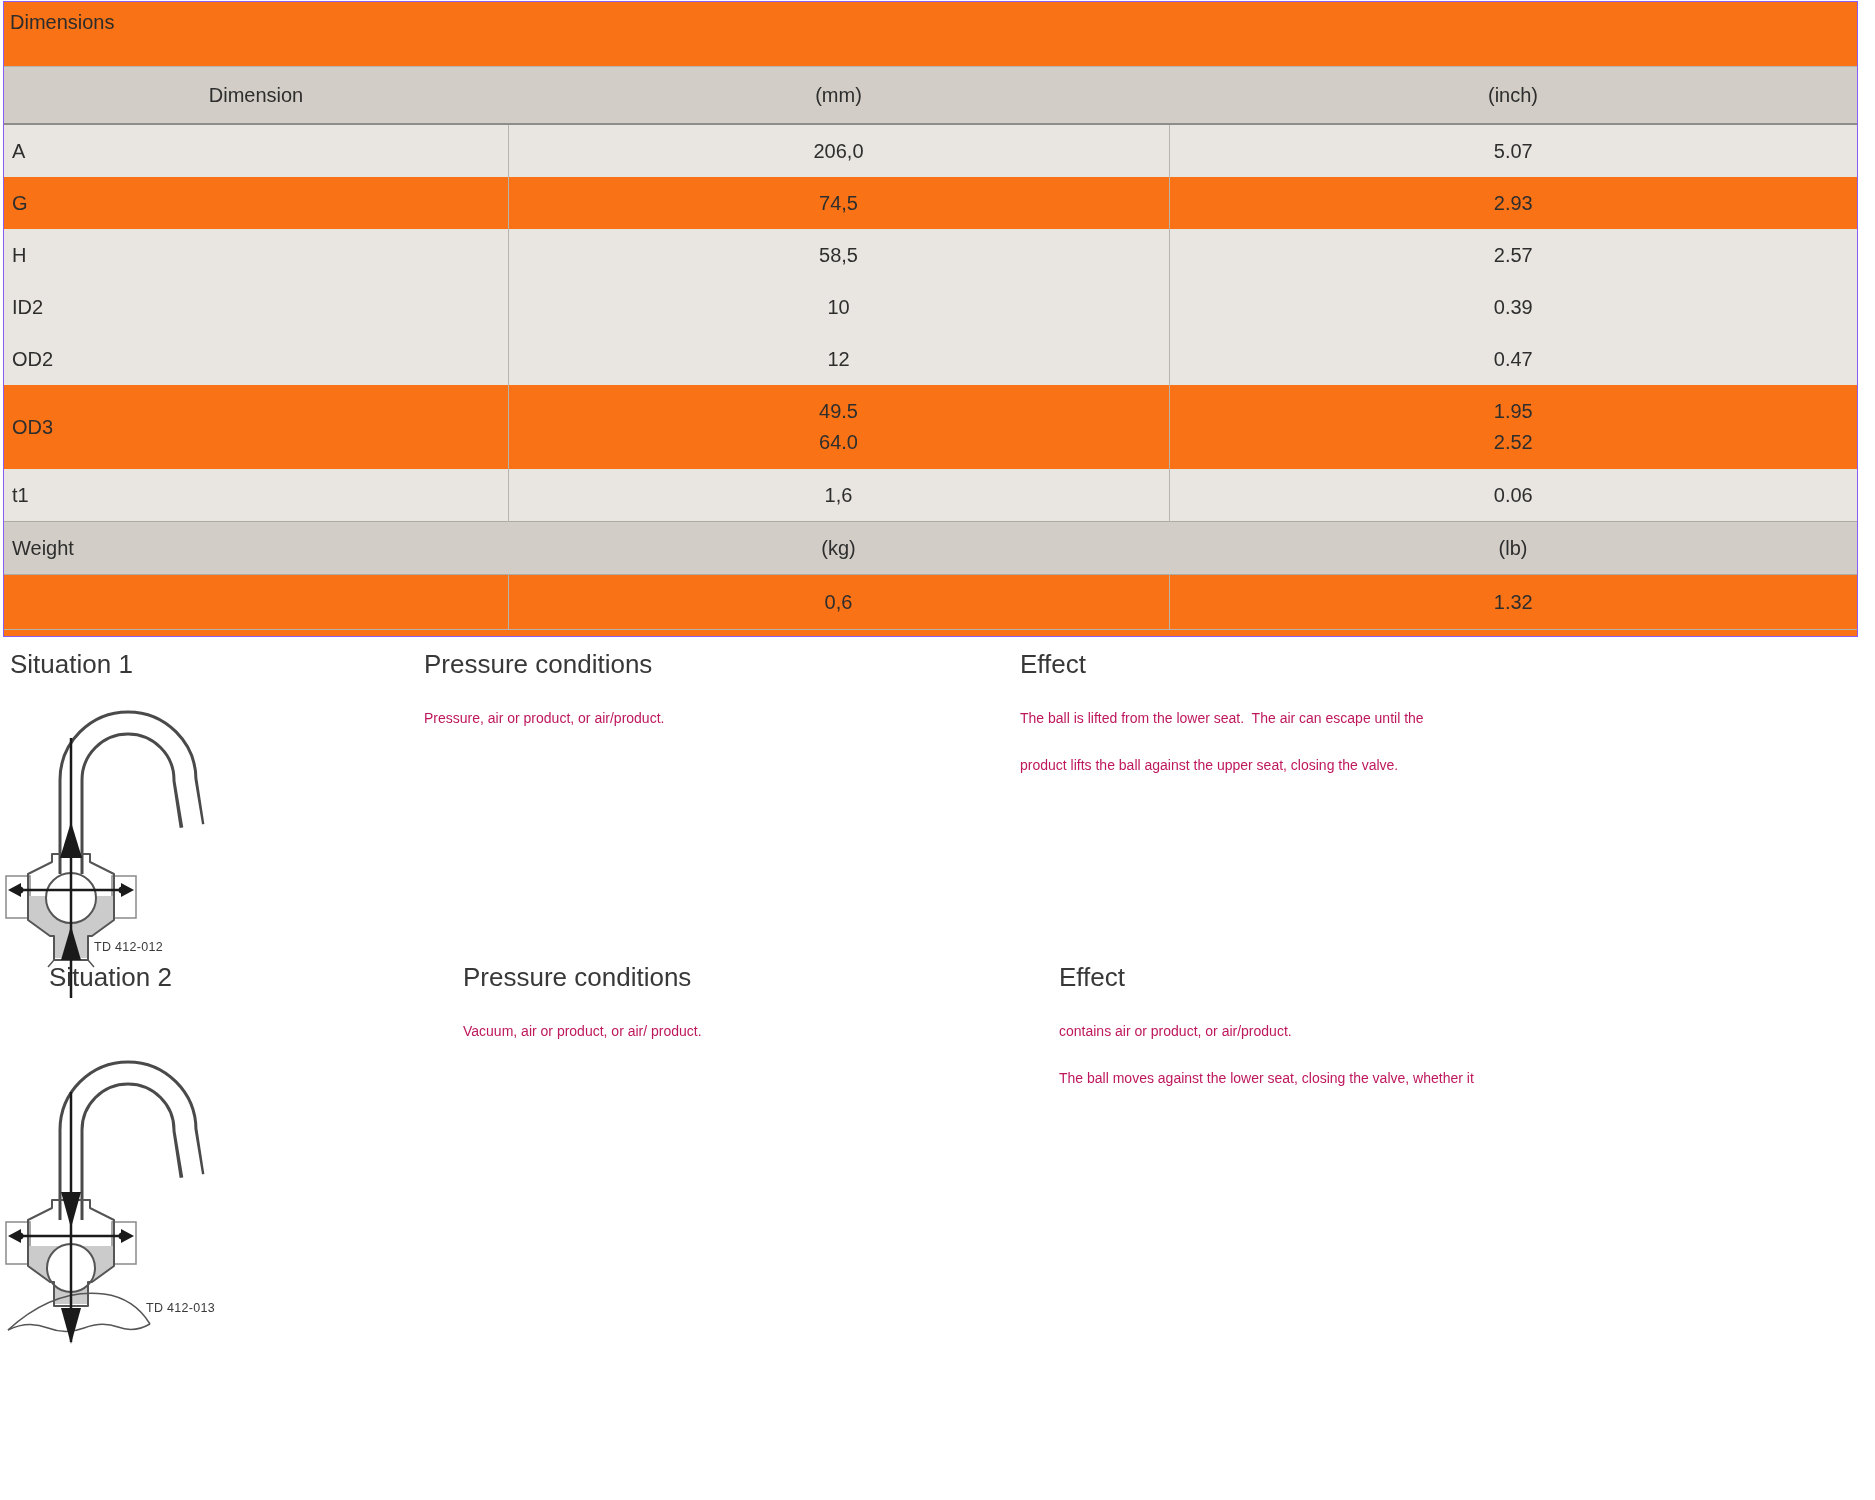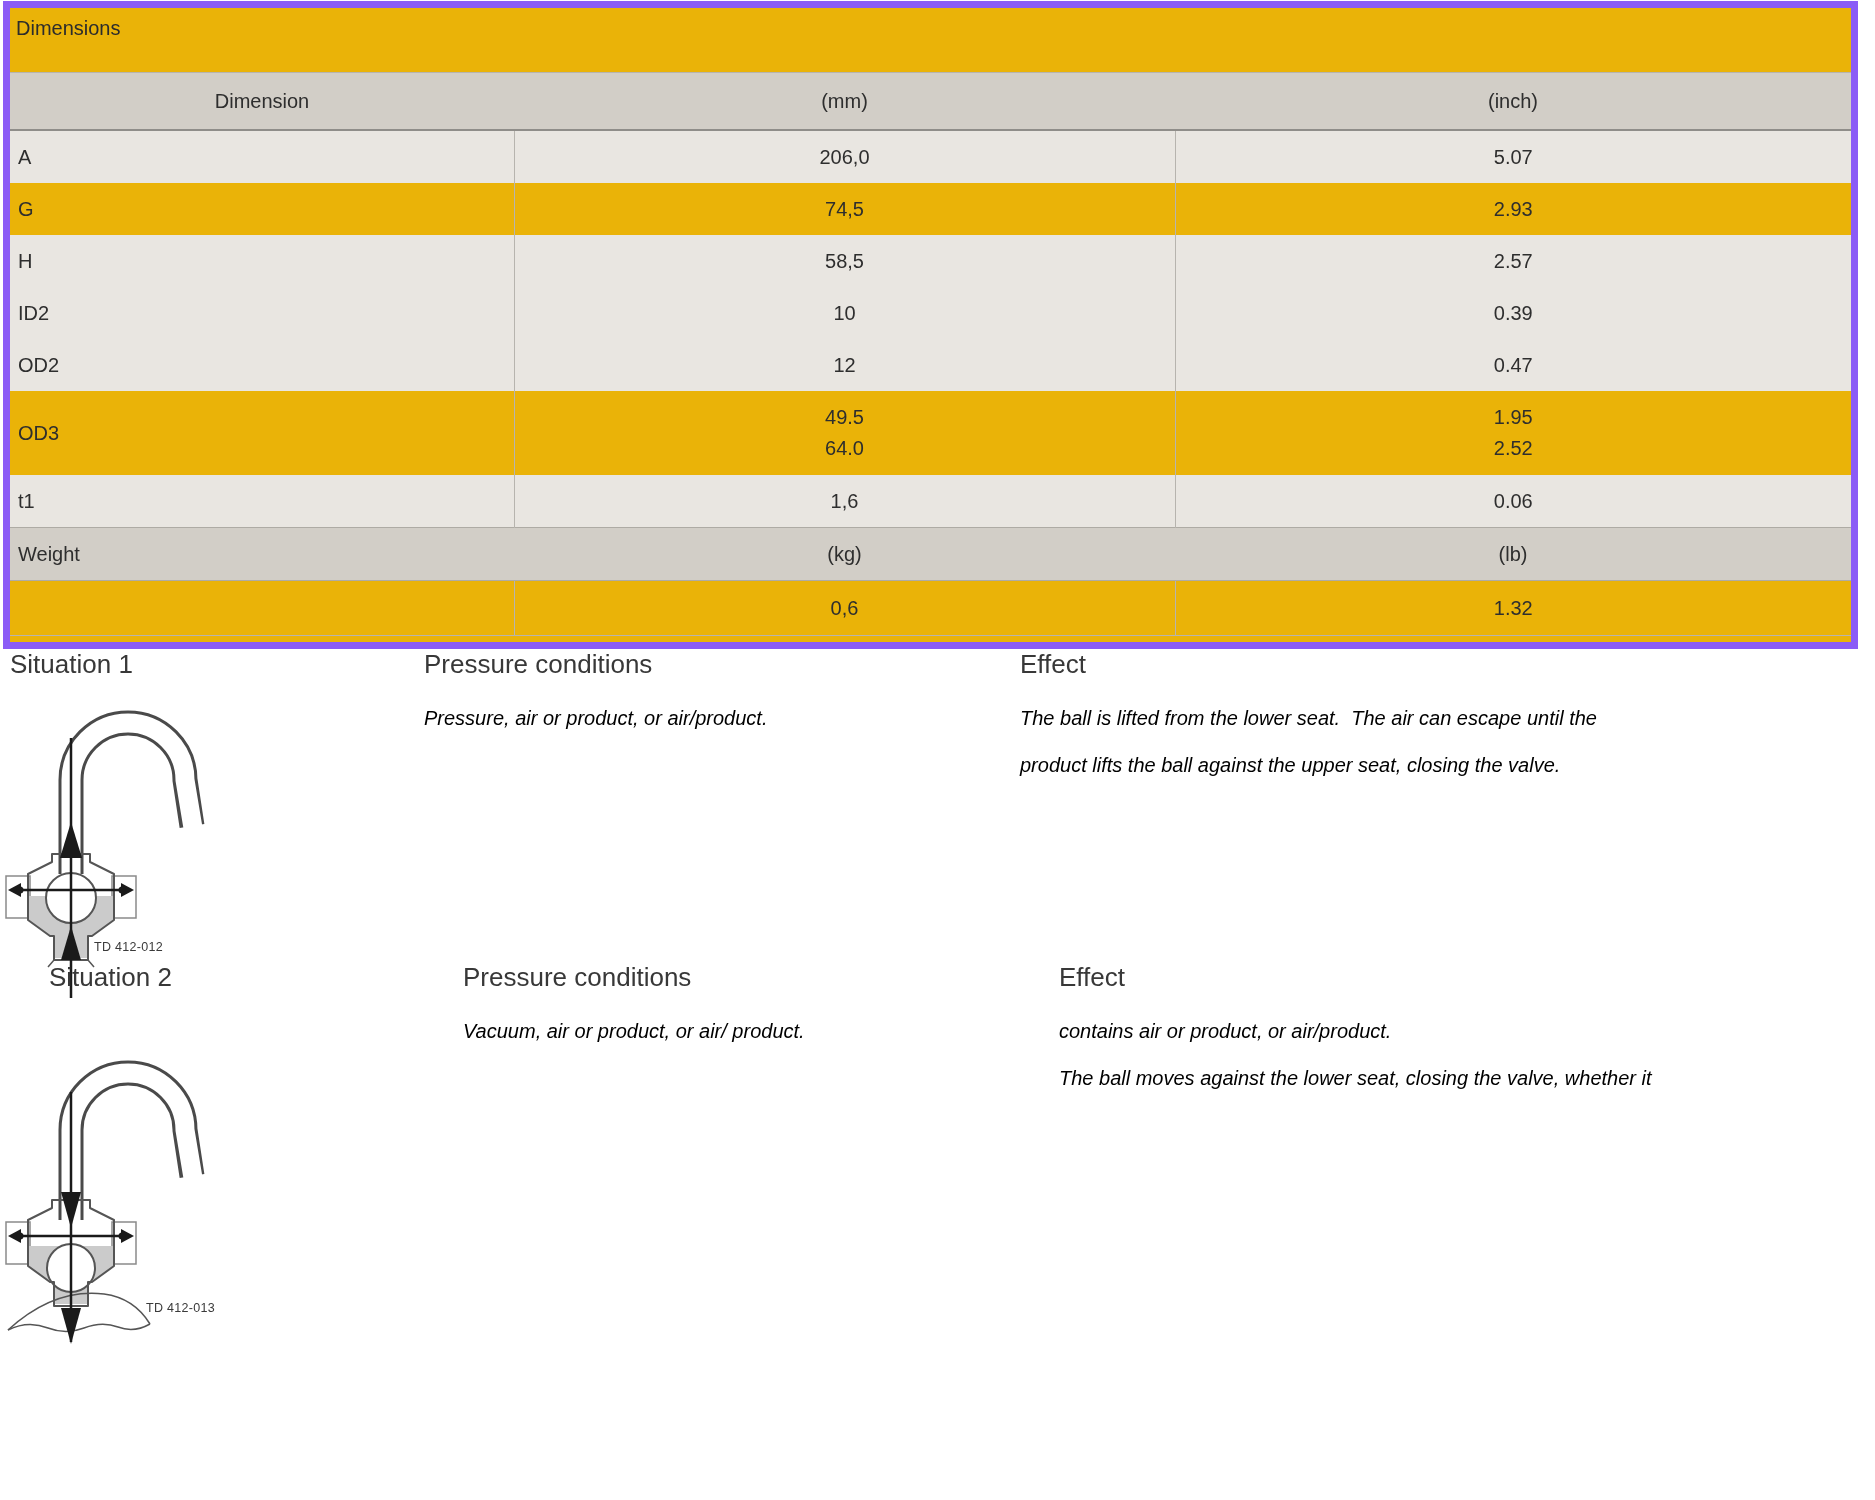--- a/index.html
+++ b/index.html
@@ -4,21 +4,21 @@
 <style>
   html,body{margin:0;padding:0;}
   body{
     width:1875px;height:1500px;position:relative;background:#ffffff;
     font-family:"Liberation Sans", sans-serif;color:#343434;
     -webkit-font-smoothing:antialiased;
   }
   
   .panel{
     position:absolute;left:3px;top:1px;width:1855px;
-    border:7px solid #8b5cf6;background:#eab308;box-sizing:border-box;
+    border:1px solid #8b5cf6;background:#f97316;box-sizing:border-box;
     padding-bottom:6px;
   }
   .panel-title{
     font-size:20px;color:#2c2c2c;height:64px;box-sizing:border-box;
     padding:9px 0 0 6px;
   }
   table.dims{width:100%;border-collapse:collapse;table-layout:fixed;font-size:20px;color:#2e2e2e;}
   table.dims td{height:36px;padding:8px;vertical-align:middle;}
   td.lbl{text-align:left;padding-left:8px;}
   td.val{text-align:center;border-left:1px solid #b7b4ae;}
@@ -34,21 +34,21 @@
     border-top:1px solid #aeaba4;border-bottom:1px solid #aeaba4;
   }
   tr.band td.val{border-left:none;}
   tr.lastrow td{height:38px;border-bottom:1px solid #b7b4ae;}
   
   .sit-grid{
     position:absolute;left:10px;width:1860px;
     display:grid;grid-template-columns:414px 596px 1fr;align-items:start;
   }
   .sit-title,.col-heading{font-size:26px;line-height:27px;color:#383838;}
-  .col-body{margin-top:17px;font-size:20px;line-height:47px;color:#000000;font-style:italic;}
+  .col-body{margin-top:17px;font-size:14px;line-height:47px;color:#be185d;}
   .pre-line{white-space:pre;}
   .diagram{position:absolute;left:4px;}
   .diagram text{font-family:"Liberation Sans",sans-serif;font-size:12.5px;fill:#3a3a3a;letter-spacing:.3px;}
 </style>
 </head>
 <body>
 
 <div class="panel">
   <div class="panel-title">Dimensions</div>
   <table class="dims">

